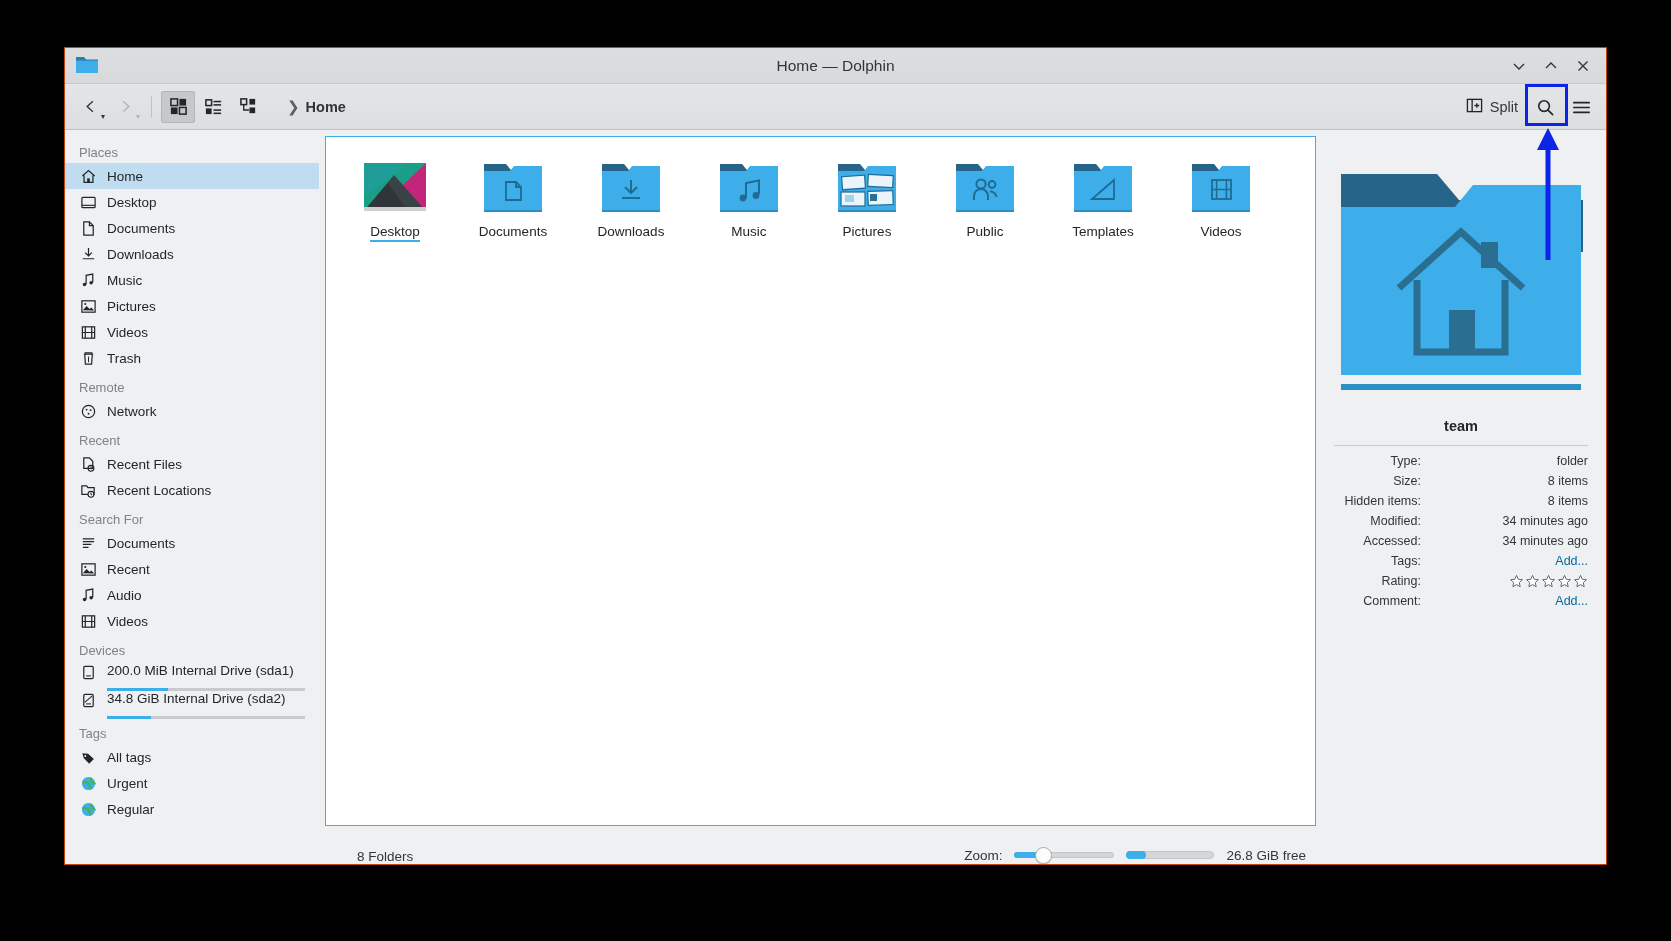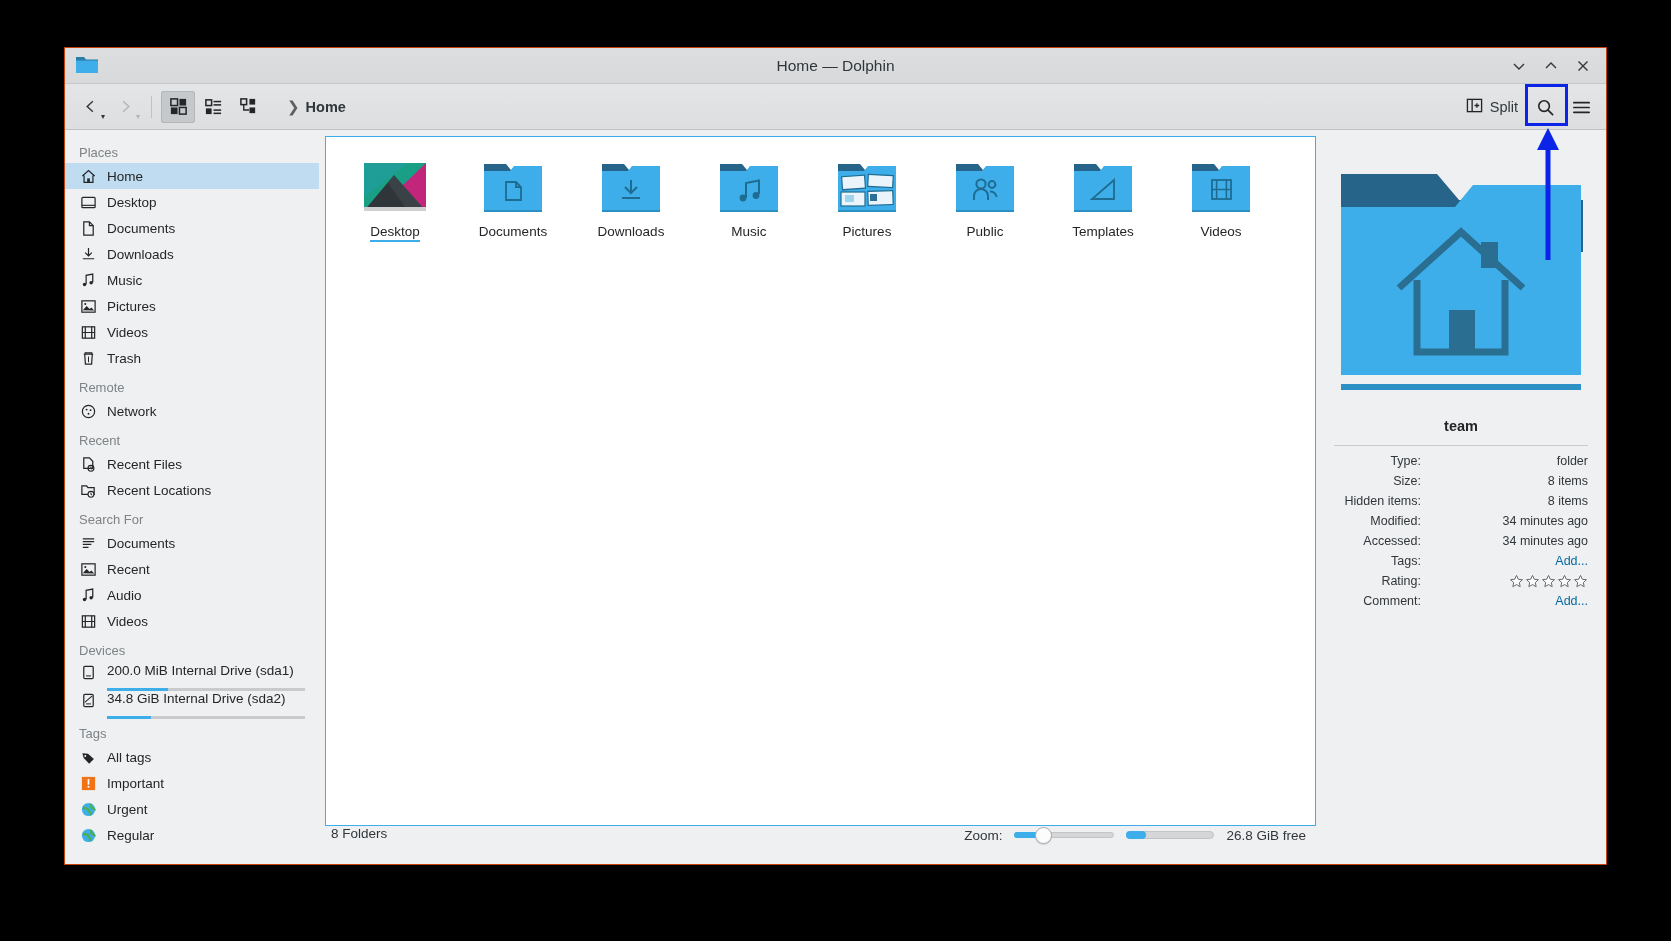--- a/index.html
+++ b/index.html
@@ -144,24 +144,25 @@
   }
   .tile .thumb { width: 66px; height: 60px; display: flex; align-items: center; justify-content: center; }
   .tile .tname {
     font-size: 13.5px; color: #232629; text-align: center;
     max-width: 112px; overflow: hidden; text-overflow: ellipsis; white-space: nowrap;
   }
   .tile .tname.link { color: #232629; border-bottom: 2px solid #3daee9; padding-bottom: 1px; }
 
   .statusbar {
     height: 38px; flex: 0 0 38px;
-    display: flex; align-items: flex-start;
+    display: flex; align-items: flex-end;
     padding: 0 6px 0 2px;
     font-size: 13.5px; color: #31363b;
     position: relative;
+    margin-left: 26px;
   }
   .status-left { padding-left: 4px; }
   .status-right {
     margin-left: auto; display: flex; align-items: center; gap: 12px;
     padding-right: 4px;
   }
   .zoom-label { font-size: 13.5px; color: #31363b; }
   .slider { position: relative; width: 100px; height: 18px; display: flex; align-items: center; }
   .slider .track { position: absolute; left: 0; right: 0; height: 6px; border-radius: 3px; background: #d4d6d8; border: 1px solid #c2c4c6; }
   .slider .fill { position: absolute; left: 0; height: 6px; border-radius: 3px; background: #3daee9; }
@@ -495,30 +496,20 @@
 
         <div class="side-group">Tags</div>
         <div class="side-item">
           <span class="s-icon">
             <svg width="17" height="17" viewBox="0 0 18 18">
                 <path d="M2.5 4.5l6 .6 6.2 5.5-5 5-5.8-6z" fill="#232629"></path>
                 <circle cx="5.6" cy="7.4" r="1" fill="#fff"></circle>
               </svg>
           </span>
           <span class="s-label">All tags</span>
-        </div>
-        <div class="side-item">
-          <span class="s-icon">
-            <svg width="17" height="17" viewBox="0 0 18 18">
-                <rect x="2" y="2" width="14" height="14" fill="#f07315"></rect>
-                <rect x="8.1" y="4.2" width="1.8" height="6" fill="#fff"></rect>
-                <rect x="8.1" y="11.5" width="1.8" height="2" fill="#fff"></rect>
-              </svg>
-          </span>
-          <span class="s-label">Important</span>
         </div>
         <div class="side-item">
           <span class="s-icon">
             <svg width="17" height="17" viewBox="0 0 18 18">
                 <circle cx="9" cy="9" r="7" fill="#3daee9"></circle>
                 <path d="M3 7c2 1 4 .5 5.5 1.8S10 13 12 14.5" fill="none" stroke="#4caf50" stroke-width="2.6"></path>
                 <path d="M12 3c-1 1.6-.5 3 .8 4.2S16 8.5 15.8 10" fill="none" stroke="#4caf50" stroke-width="2.4"></path>
               </svg>
           </span>
           <span class="s-label">Urgent</span>

